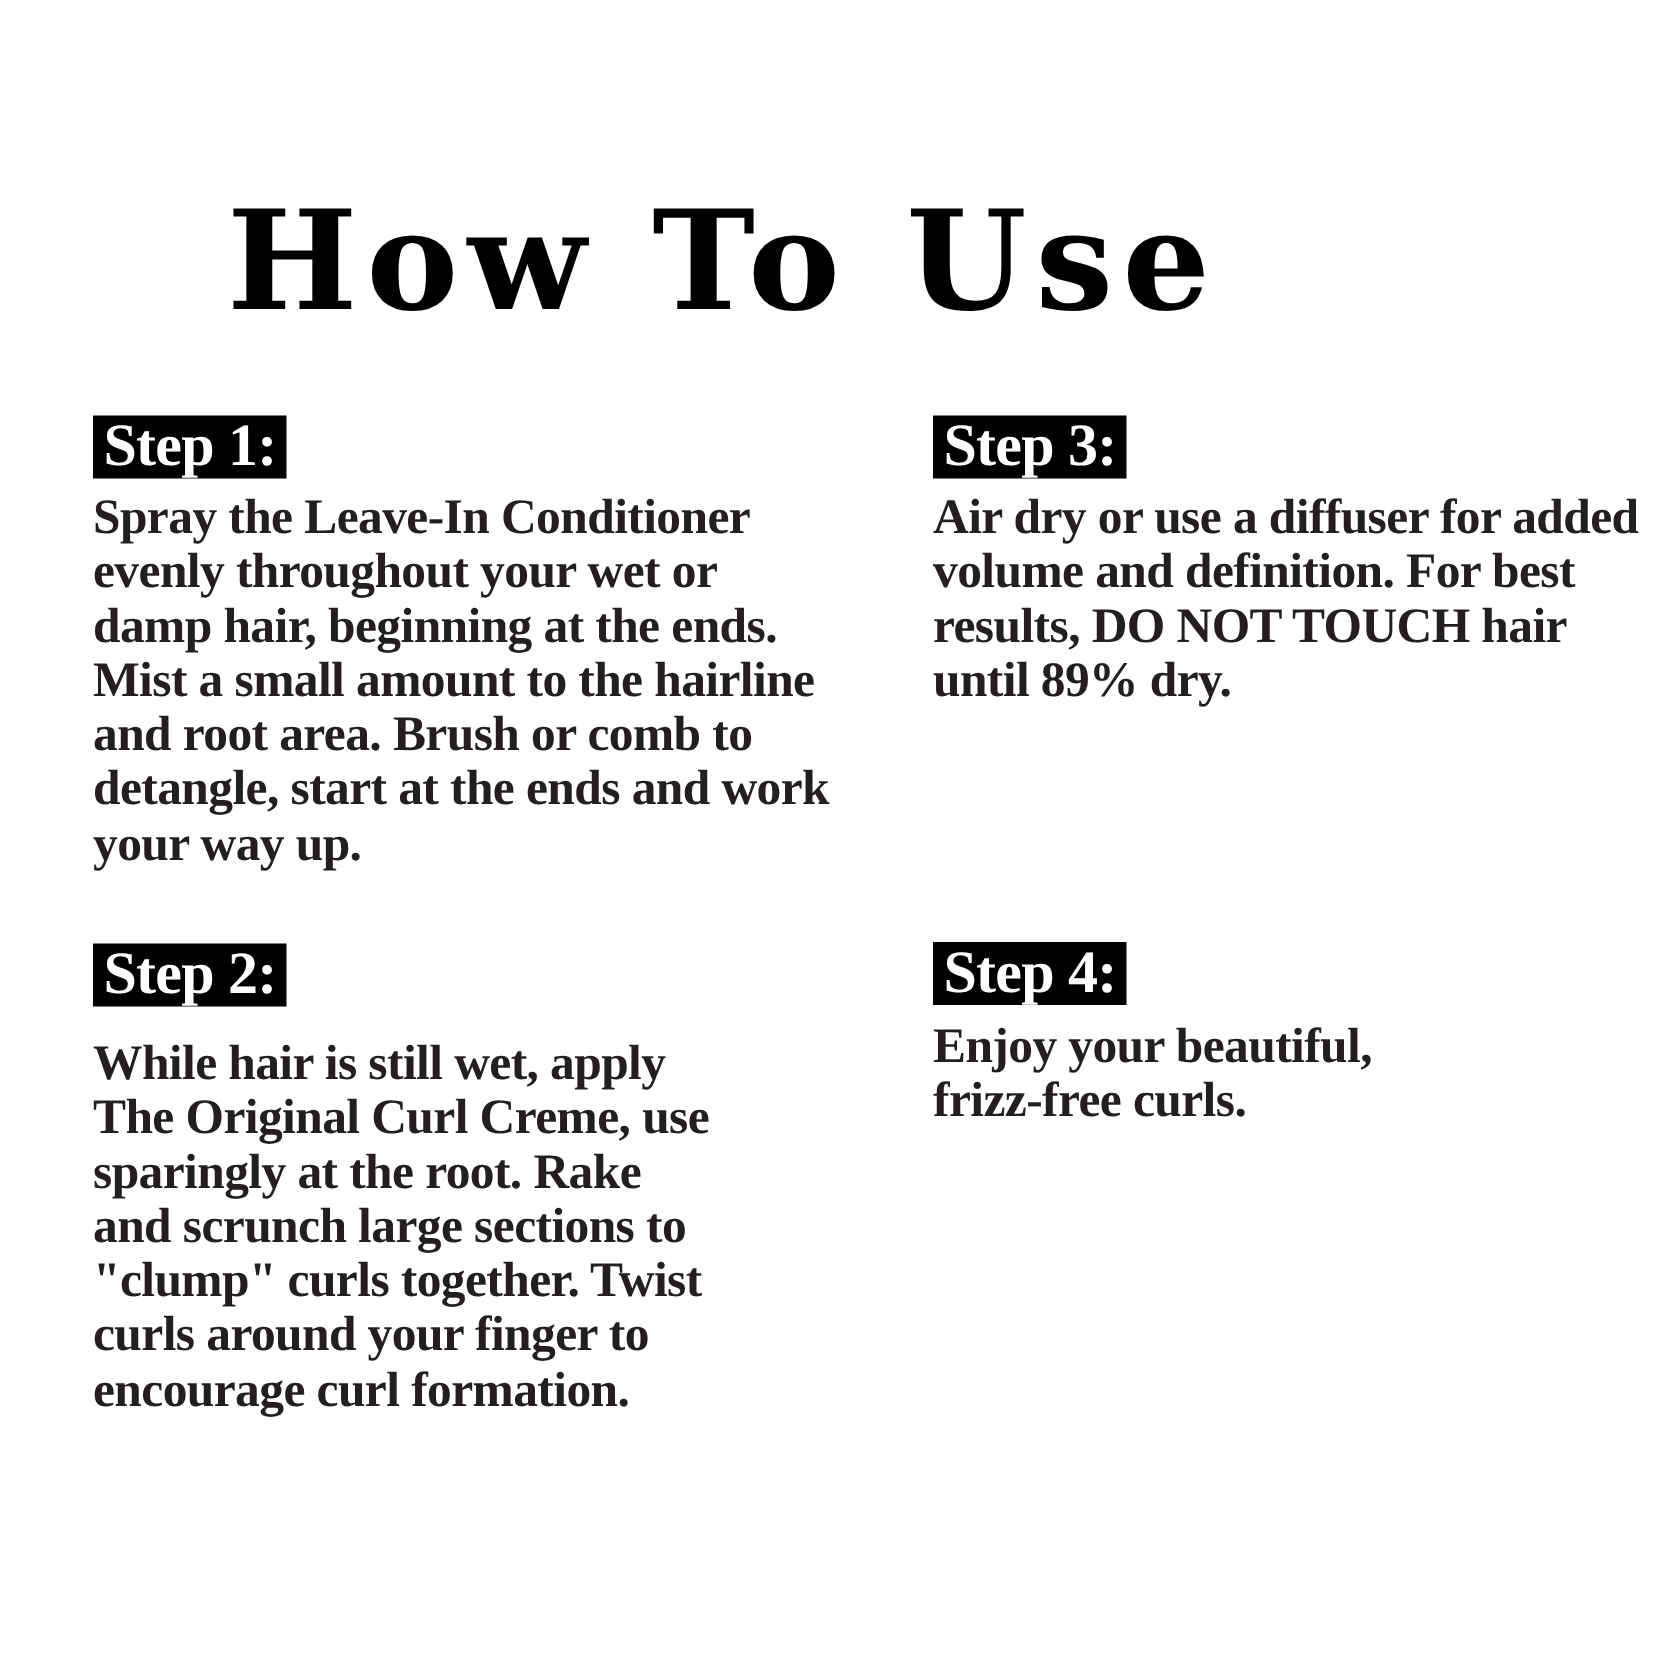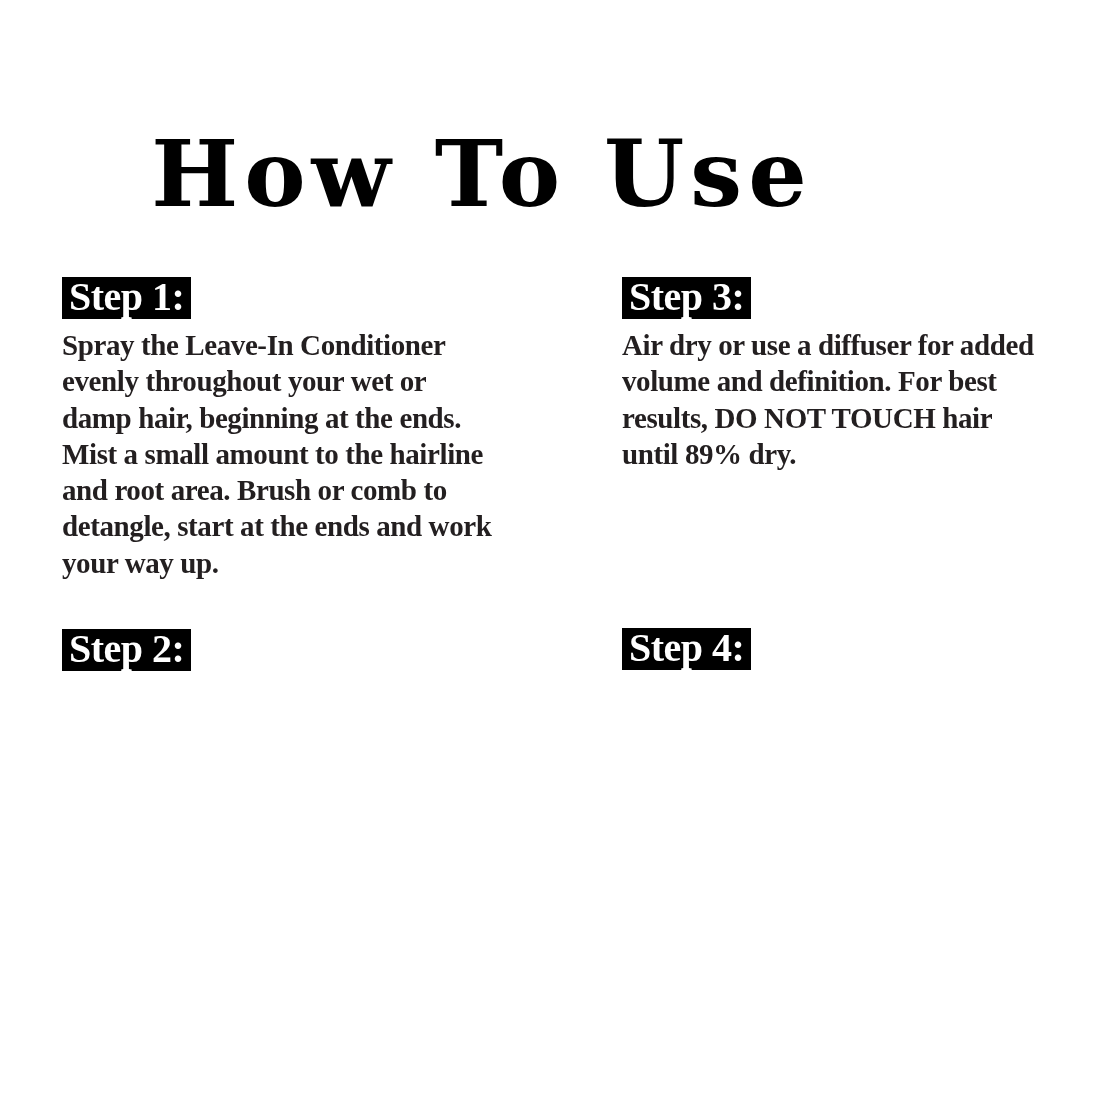--- a/index.html
+++ b/index.html
@@ -11,21 +11,21 @@
       position: absolute; left: 0; top: 66px; width: 964px; text-align: center;
       font-size: 92px; font-weight: 900; letter-spacing: 6px; color: #000; line-height: 1;
       font-family: "DejaVu Serif", "Liberation Serif", serif;
     }
     .step { position: absolute; }
     .badge {
       display: inline-block; background: #000; color: #fff; font-weight: bold;
       font-size: 40px; line-height: 40px; padding: 0 7px 2px 7px; letter-spacing: -0.5px;
     }
     .body-text {
-      font-weight: bold; font-size: 29px; line-height: 36.3px; color: #231f20;
+      font-weight: bold; font-size: 33px; line-height: 36.3px; color: #231f20;
       letter-spacing: -0.4px; margin-top: 8px; white-space: pre-line;
     }
     #step1 { left: 62px; top: 277px; width: 520px; }
     #step3 { left: 622px; top: 277px; width: 490px; }
     #step2 { left: 62px; top: 629px; width: 460px; }
     #step4 { left: 622px; top: 628px; width: 420px; }
     #step2 .body-text { margin-top: 20px; }
     #step4 .body-text { margin-top: 10px; }
   </style>
 </head>
@@ -39,25 +39,34 @@
 evenly throughout your wet or
 damp hair, beginning at the ends.
 Mist a small amount to the hairline
 and root area. Brush or comb to
 detangle, start at the ends and work
 your way up.</div>
 </div>
 
 <div class="step" id="step2">
   <div class="badge">Step 2:</div>
+  <div class="body-text">While hair is still wet, apply
+The Original Curl Creme, use
+sparingly at the root. Rake
+and scrunch large sections to
+"clump" curls together. Twist
+curls around your finger to
+encourage curl formation.</div>
 </div>
 
 <div class="step" id="step3">
   <div class="badge">Step 3:</div>
   <div class="body-text">Air dry or use a diffuser for added
 volume and definition. For best
 results, DO NOT TOUCH hair
 until 89% dry.</div>
 </div>
 
 <div class="step" id="step4">
   <div class="badge">Step 4:</div>
+  <div class="body-text">Enjoy your beautiful,
+frizz-free curls.</div>
 </div>
 
 </body></html>

